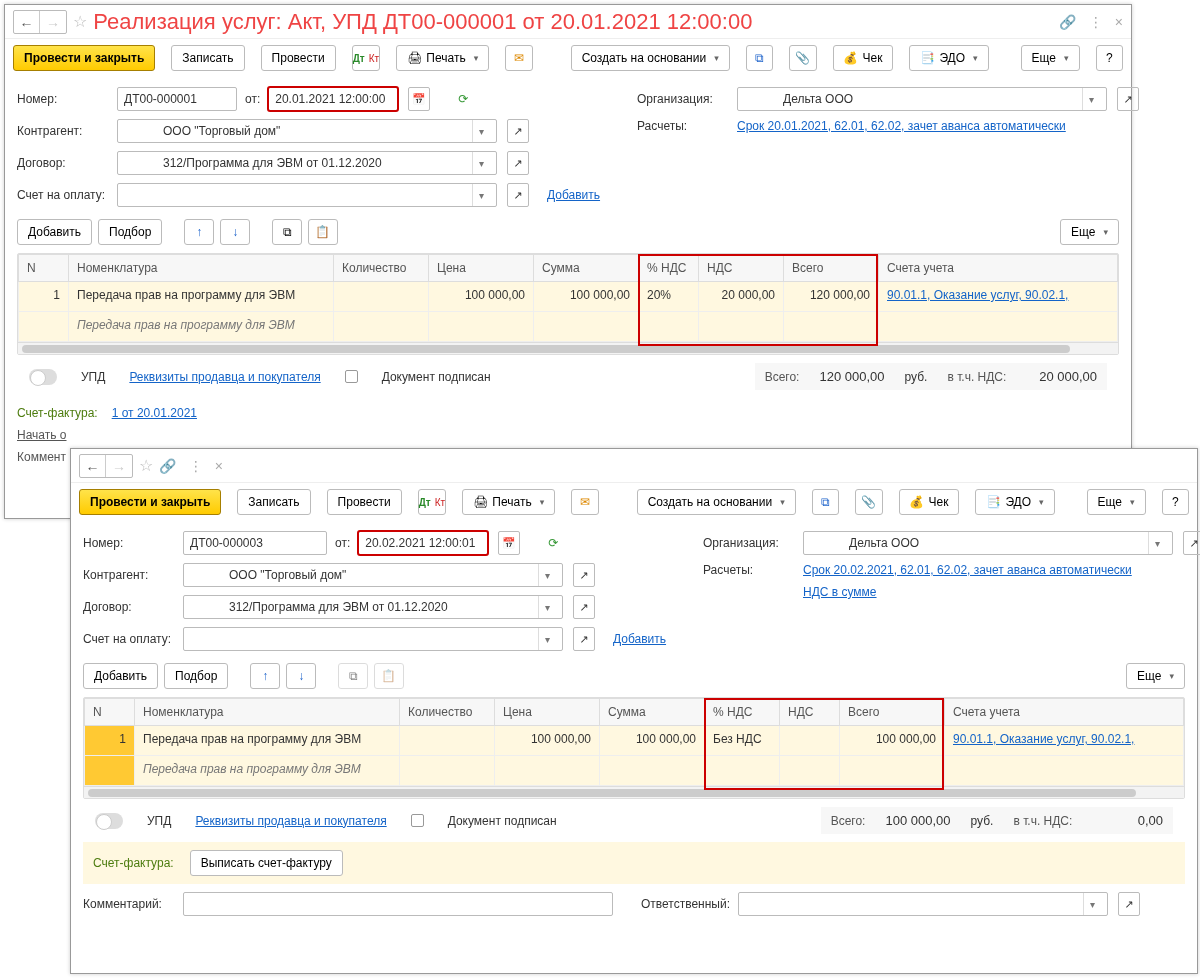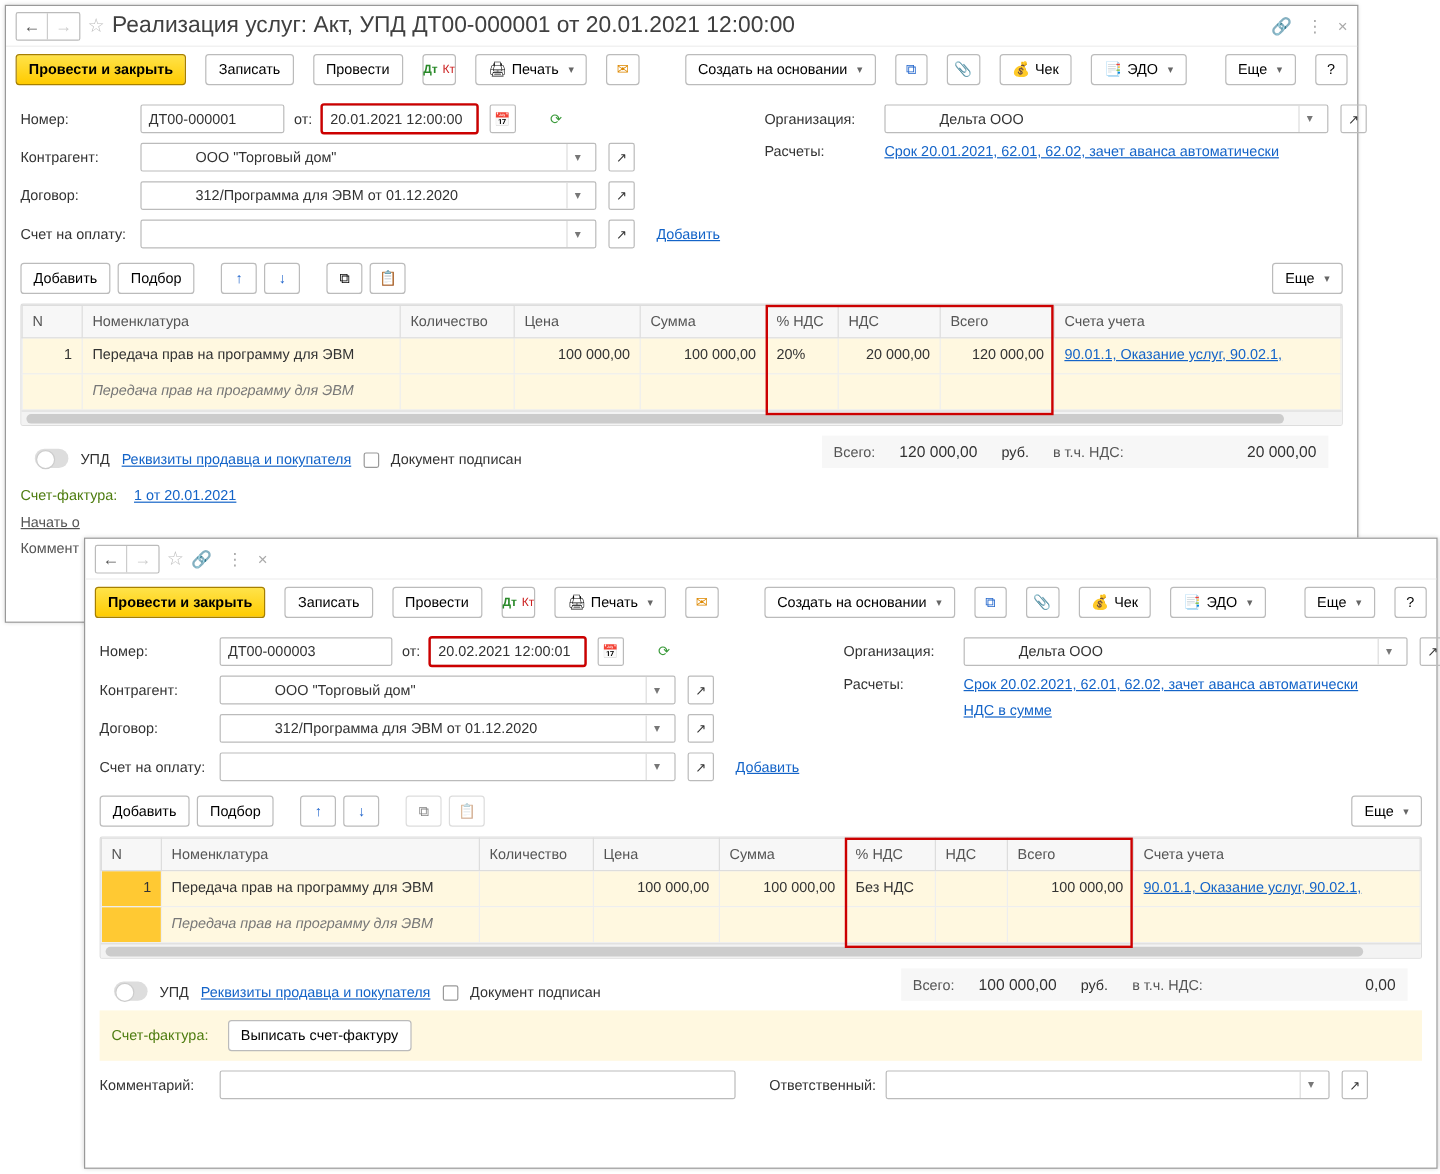--- a/index.html
+++ b/index.html
@@ -6,21 +6,21 @@
 body { margin: 0; background: #fff; font-size: 12px; color: #333; }
 .stage { position: relative; width: 1200px; height: 978px; }
 .win { position: absolute; background: #fff; border: 1px solid #999; box-shadow: 0 0 4px rgba(0,0,0,0.2); }
 .w1 { left: 4px; top: 4px; width: 1128px; height: 515px; }
 .w2 { left: 70px; top: 448px; width: 1128px; height: 526px; }
 .titlebar { display: flex; align-items: center; padding: 4px 8px; height: 34px; border-bottom: 1px solid #eee; }
 .navbtns { display: flex; border: 1px solid #bbb; border-radius: 2px; }
 .navbtn { width: 26px; height: 22px; display: flex; align-items: center; justify-content: center; border-right: 1px solid #ccc; cursor: pointer; font-size: 14px; color: #555; }
 .navbtn:last-child { border-right: none; }
 .star { margin: 0 6px; font-size: 16px; color: #bbb; }
-.wtitle { font-size: 19px; color: #404040; flex: 1; white-space: nowrap; }
+.wtitle { font-size: 22px; color: #ef4444; flex: 1; white-space: nowrap; }
 .titleright { display: flex; gap: 12px; color: #aaa; font-size: 14px; }
 .titleright span { cursor: pointer; }
 .toolbar { display: flex; align-items: center; padding: 6px 8px; gap: 16px; }
 .btn { background: #fff; border: 1px solid #bbb; border-radius: 3px; padding: 4px 10px; height: 26px; font-size: 12px; cursor: pointer; display: inline-flex; align-items: center; gap: 4px; white-space: nowrap; }
 .btn.main { background: linear-gradient(#ffe34a,#ffcb00); border-color: #a67f00; font-weight: bold; }
 .iconbtn { width: 30px; padding: 0; justify-content: center; }
 .dropdown::after { content: "▾"; font-size: 9px; margin-left: 4px; color: #666; }
 .sp { flex: 0 0 6px; }
 .spacer { flex: 1; }
 .form { padding: 2px 12px 6px 12px; }
@@ -35,21 +35,21 @@
 .highlight-red { outline: 2px solid #cc0000; outline-offset: -1px; }
 .tbltoolbar { display: flex; gap: 6px; padding: 4px 0; }
 .tblwrap { border: 1px solid #ddd; border-radius: 2px; margin-top: 4px; }
 .tbl { width: 100%; border-collapse: collapse; table-layout: fixed; }
 .tbl th { background: #f7f7f7; text-align: left; padding: 6px 8px; border: 1px solid #ddd; font-weight: normal; color: #555; font-size: 12px; }
 .tbl td { padding: 6px 8px; border: 1px solid #eee; background: #fff8e0; font-size: 12px; vertical-align: top; height: 30px; }
 .tbl td.ralign, .tbl th.ralign { text-align: right; }
 .tbl .sub td { font-style: italic; color: #777; }
 .hscroll { height: 12px; background: #f3f3f3; border-top: 1px solid #ddd; display: flex; align-items: center; padding: 0 4px; }
 .hscroll .thumb { height: 8px; background: #ccc; width: 96%; border-radius: 4px; }
-.footer { display: flex; align-items: flex-end; padding: 8px 12px; gap: 10px; }
+.footer { display: flex; align-items: center; padding: 8px 12px; gap: 24px; }
 .toggle { width: 28px; height: 16px; background: #ddd; border-radius: 8px; position: relative; cursor: pointer; }
 .toggle::after { content: ""; position: absolute; width: 14px; height: 14px; background: #fff; border-radius: 50%; top: 1px; left: 1px; border: 1px solid #ccc; }
 .chk { width: 13px; height: 13px; border: 1px solid #999; border-radius: 2px; display: inline-block; vertical-align: middle; }
 .totbar { background: #f7f7f7; padding: 6px 10px; display: flex; gap: 20px; align-items: center; margin-left: 240px; flex: 1; }
 .totbar .lbl2 { color: #555; }
 .totbar .val { font-size: 13px; }
 .sflabel { color: #4d7c0f; margin-right: 6px; }
 .sfyellow { background: #fff8e0; padding: 8px 10px; display: flex; align-items: center; gap: 10px; }
 .cut { color: #555; white-space: nowrap; overflow: hidden; }
 .icon-green { color: #2a8a2a; font-weight: bold; font-size: 10px; }

